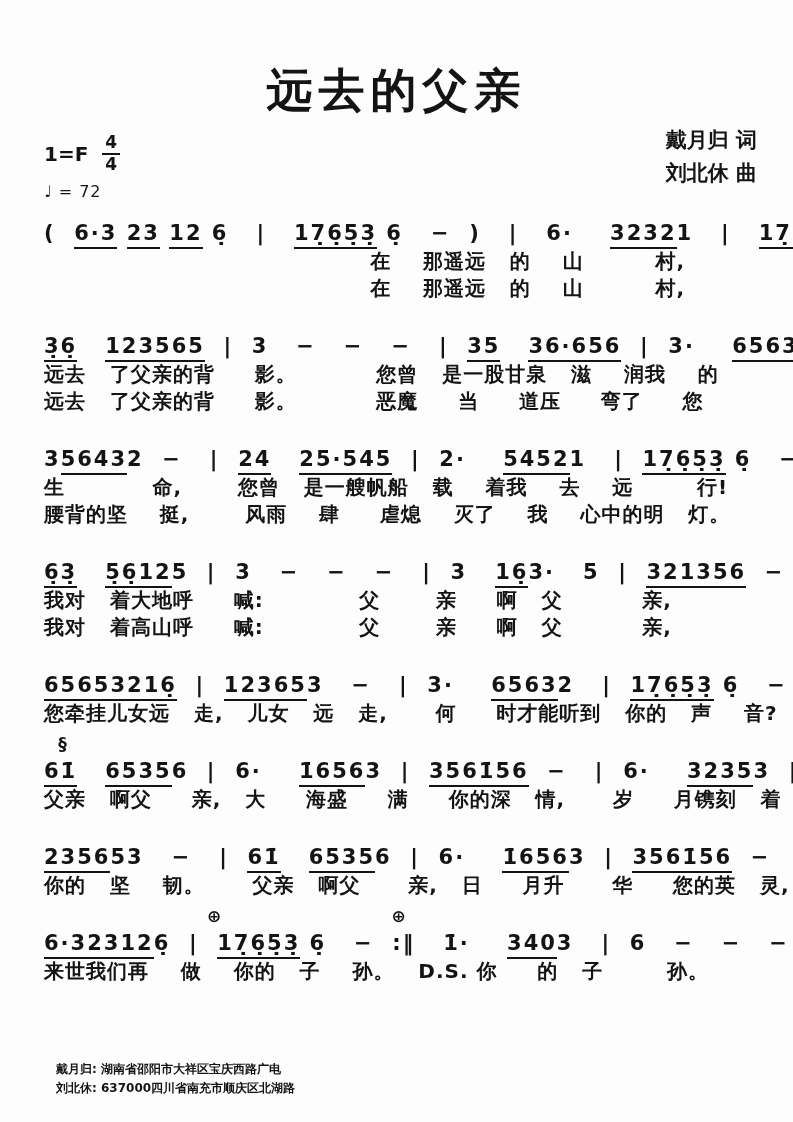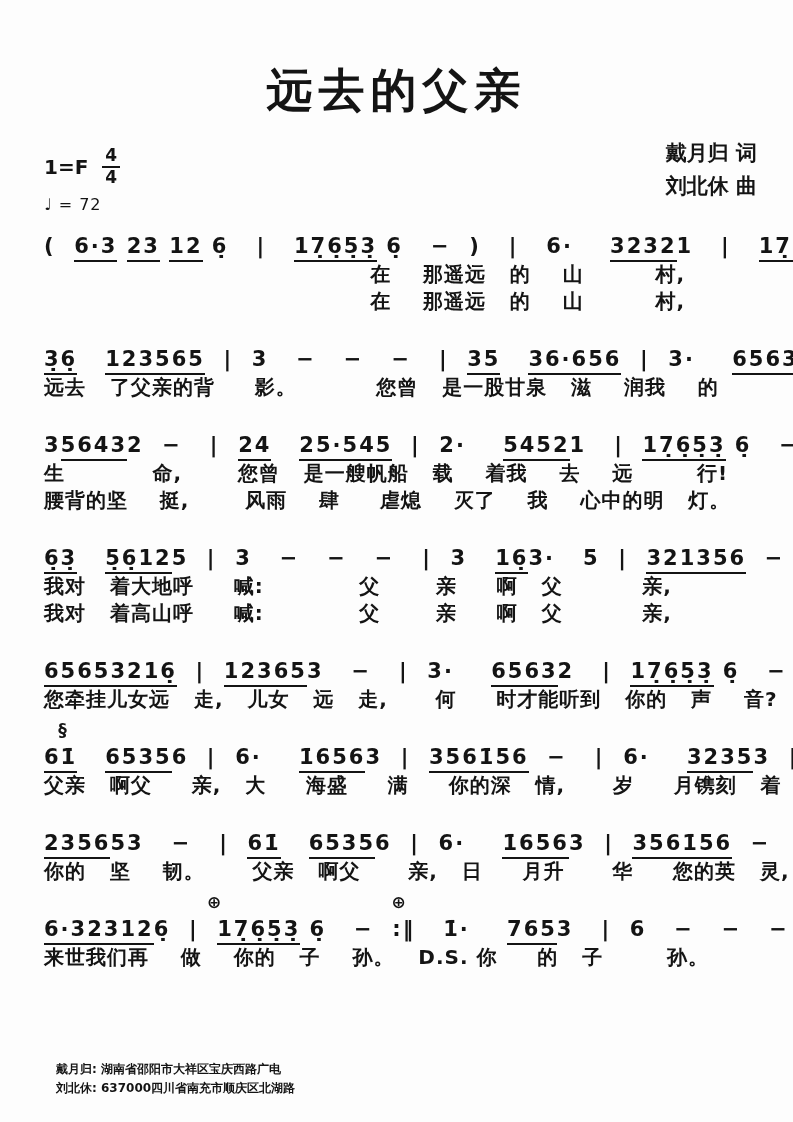--- a/index.html
+++ b/index.html
@@ -5,21 +5,21 @@
   html,body{margin:0;padding:0;background:#e8e8e8;}
   .page{
     width:793px;height:1122px;position:relative;overflow:hidden;
     background:#fdfdfd;color:#141414;
     font-family:"DejaVu Sans","Liberation Sans",sans-serif;
   }
   .title{
     text-align:center;margin-top:60px;font-size:46px;font-weight:bold;
     letter-spacing:6px;
   }
-  .meta{position:relative;height:78px;margin-top:23px;}
+  .meta{position:relative;height:78px;margin-top:10px;}
   .key-block{position:absolute;left:44px;top:2px;}
   .key-line{display:flex;align-items:center;gap:14px;font-weight:bold;font-size:20px;}
   .meter{display:inline-flex;flex-direction:column;align-items:center;font-size:17px;line-height:1.05;font-weight:bold;}
   .meter-num{border-bottom:2px solid #141414;padding:0 3px 1px;}
   .meter-den{padding-top:1px;}
   .tempo{margin-top:8px;font-weight:normal;font-size:16px;letter-spacing:1px;}
   .credits{position:absolute;right:36px;top:-8px;font-size:21px;font-weight:bold;line-height:1.55;text-align:left;}
   .score{padding:8px 40px 0 44px;}
   .system{position:relative;margin-bottom:29px;}
   .notes-line{
@@ -69,20 +69,21 @@
 
   <div class="score" id="score-systems">
       <div class="system">
         <div class="notes-line">(  <span class="beam">6·3</span> <span class="beam">23</span> <span class="beam">12</span> 6̣   |   <span class="beam">17̣6̣5̣3̣</span> 6̣   −  )   |   6·    <span class="beam">32</span><span class="beam">32</span>1   |   <span class="beam">17̣6̣5̣6̣</span> 3̣   −   |</div>
         <div class="lyric-line" style="padding-left: 46%;">在    那遥远   的    山         村,</div>
         <div class="lyric-line" style="padding-left: 46%;">在    那遥远   的    山         村,</div>
       </div>
       <div class="system">
         <div class="notes-line"><span class="beam">3̣6̣</span>   <span class="beam">12</span><span class="beam">35</span><span class="beam">65</span>  |  3   −   −   −   |  <span class="beam">35</span>   <span class="beam">36·</span><span class="beam">656</span>  |  3·    <span class="beam">65</span><span class="beam">63</span>2   |</div>
         <div class="lyric-line">远去   了父亲的背     影。          您曾   是一股甘泉   滋    润我    的</div>
+        <div class="lyric-line">远去   了父亲的背     影。          恶魔     当     道压     弯了     您</div>
       </div>
       <div class="system">
         <div class="notes-line">3<span class="beam">56</span><span class="beam">43</span>2  −   |  <span class="beam">24</span>   <span class="beam">25·</span><span class="beam">545</span>  |  2·    <span class="beam">54</span><span class="beam">52</span>1   |  <span class="beam">17̣6̣5̣3̣</span> 6̣   −   |</div>
         <div class="lyric-line">生           命,       您曾   是一艘帆船   载    着我    去    远        行!</div>
         <div class="lyric-line">腰背的坚    挺,       风雨    肆     虐熄    灭了    我    心中的明   灯。</div>
       </div>
       <div class="system">
         <div class="notes-line"><span class="beam">6̣3̣</span>   <span class="beam">5̣6̣</span><span class="beam">12</span>5  |  3   −   −   −   |  3   <span class="beam">16̣</span>3·   5  |  <span class="beam">321</span><span class="beam">356</span>  −   |</div>
         <div class="lyric-line">我对   着大地呼     喊:            父       亲     啊   父          亲,</div>
         <div class="lyric-line">我对   着高山呼     喊:            父       亲     啊   父          亲,</div>
@@ -96,21 +97,21 @@
         <div class="notes-line"><span class="beam">61̇</span>   <span class="beam">65</span><span class="beam">35</span>6  |  6·    <span class="beam">1̇6</span><span class="beam">56</span>3  |  <span class="beam">356</span><span class="beam">1̇56</span>  −   |  6·    <span class="beam">32</span><span class="beam">35</span>3  |</div>
         <div class="lyric-line">父亲   啊父     亲,   大     海盛     满     你的深   情,      岁     月镌刻   着</div>
       </div>
       <div class="system">
         <div class="notes-line"><span class="beam">23</span><span class="beam">56</span>53   −   |  <span class="beam">61̇</span>   <span class="beam">65</span><span class="beam">35</span>6  |  6·    <span class="beam">1̇6</span><span class="beam">56</span>3  |  <span class="beam">356</span><span class="beam">1̇56</span>  −   |</div>
         <div class="lyric-line">你的   坚    韧。      父亲   啊父      亲,   日     月升      华     您的英   灵,</div>
       </div>
       <div class="system">
         <span class="marker" style="left: 23%;">⊕</span>
         <span class="marker" style="left: 49%;">⊕</span>
-        <div class="notes-line"><span class="beam">6·3</span><span class="beam">23</span><span class="beam">12</span>6̣  |  <span class="beam">17̣6̣5̣3̣</span> 6̣   −  :‖   1̇·    <span class="beam">765</span>3   |  6   −   −   −   ‖</div>
+        <div class="notes-line"><span class="beam">6·3</span><span class="beam">23</span><span class="beam">12</span>6̣  |  <span class="beam">17̣6̣5̣3̣</span> 6̣   −  :‖   1̇·    <span class="beam">340</span>3   |  6   −   −   −   ‖</div>
         <div class="lyric-line">来世我们再    做    你的   子    孙。   D.S. 你     的   子        孙。             Fine</div>
       </div>
     </div>
 
   <div class="footer-addresses">
     <div>戴月归: 湖南省邵阳市大祥区宝庆西路广电</div>
     <div>刘北休: 637000四川省南充市顺庆区北湖路</div>
   </div>
 
 

